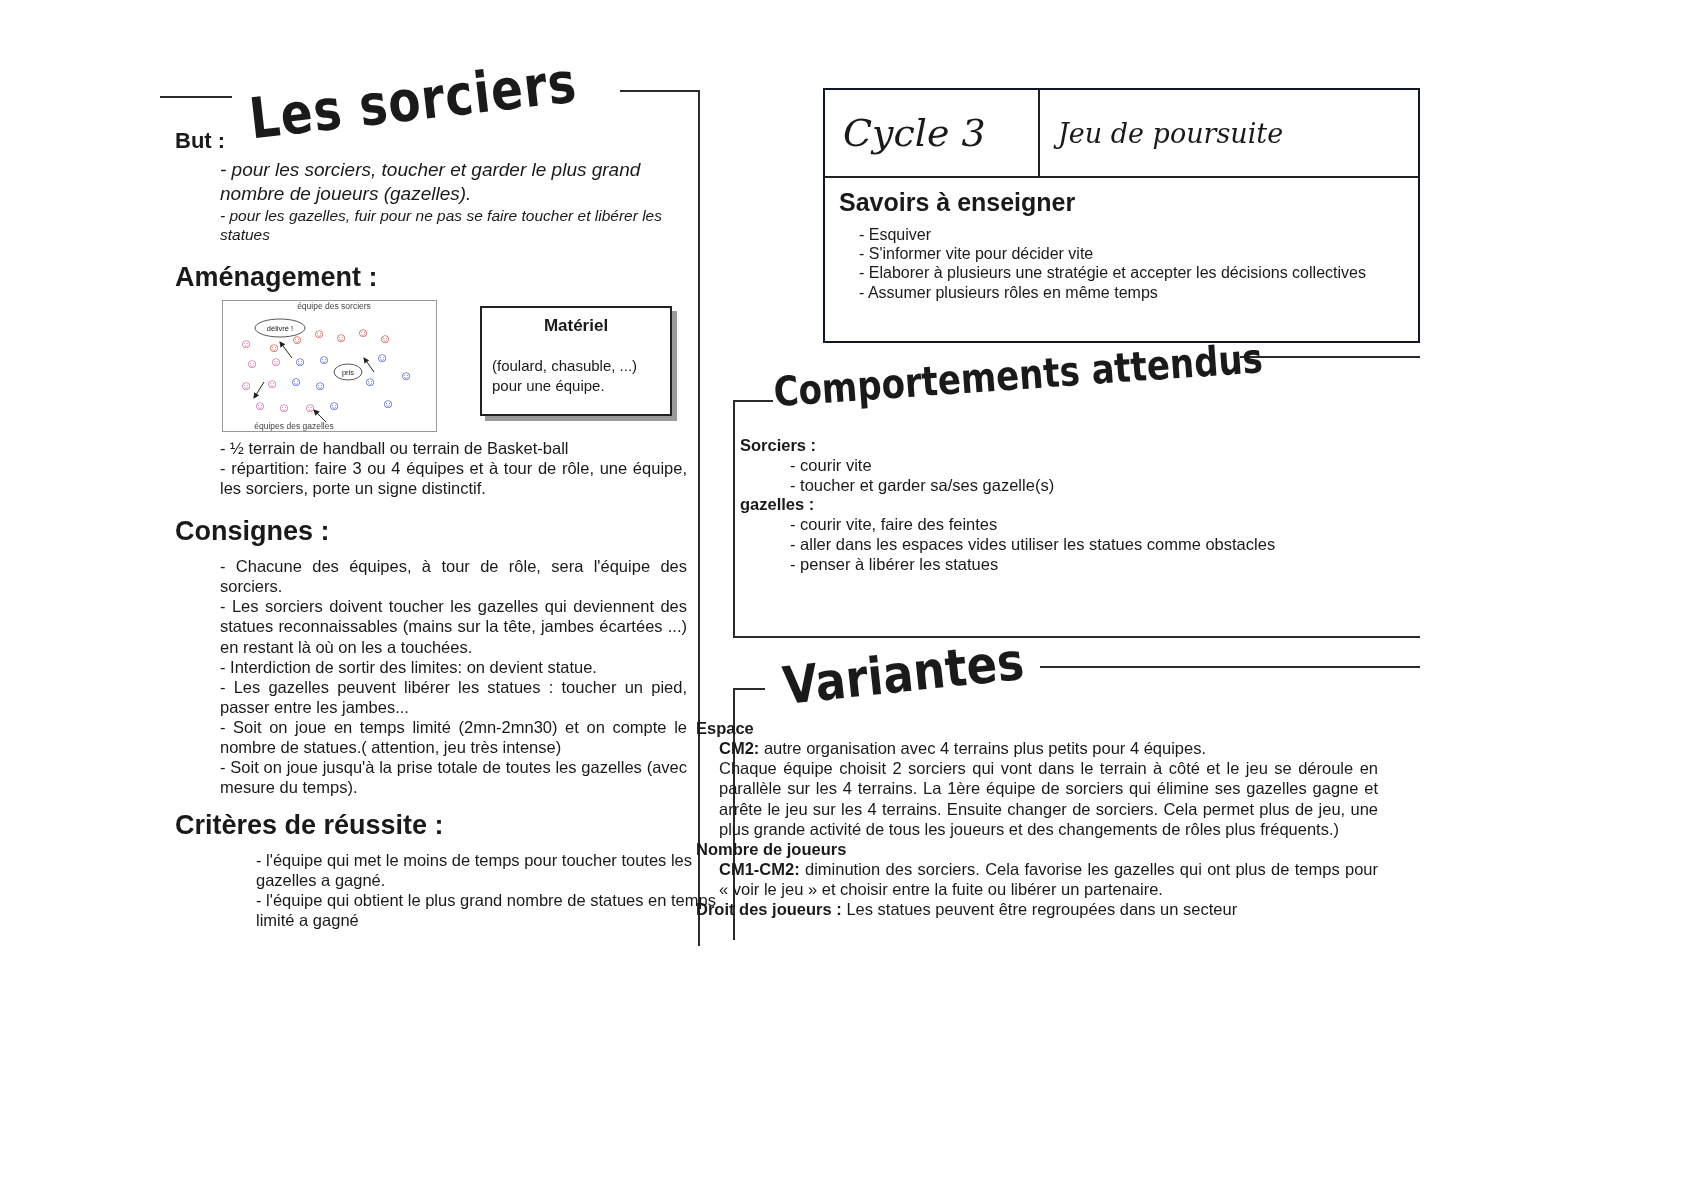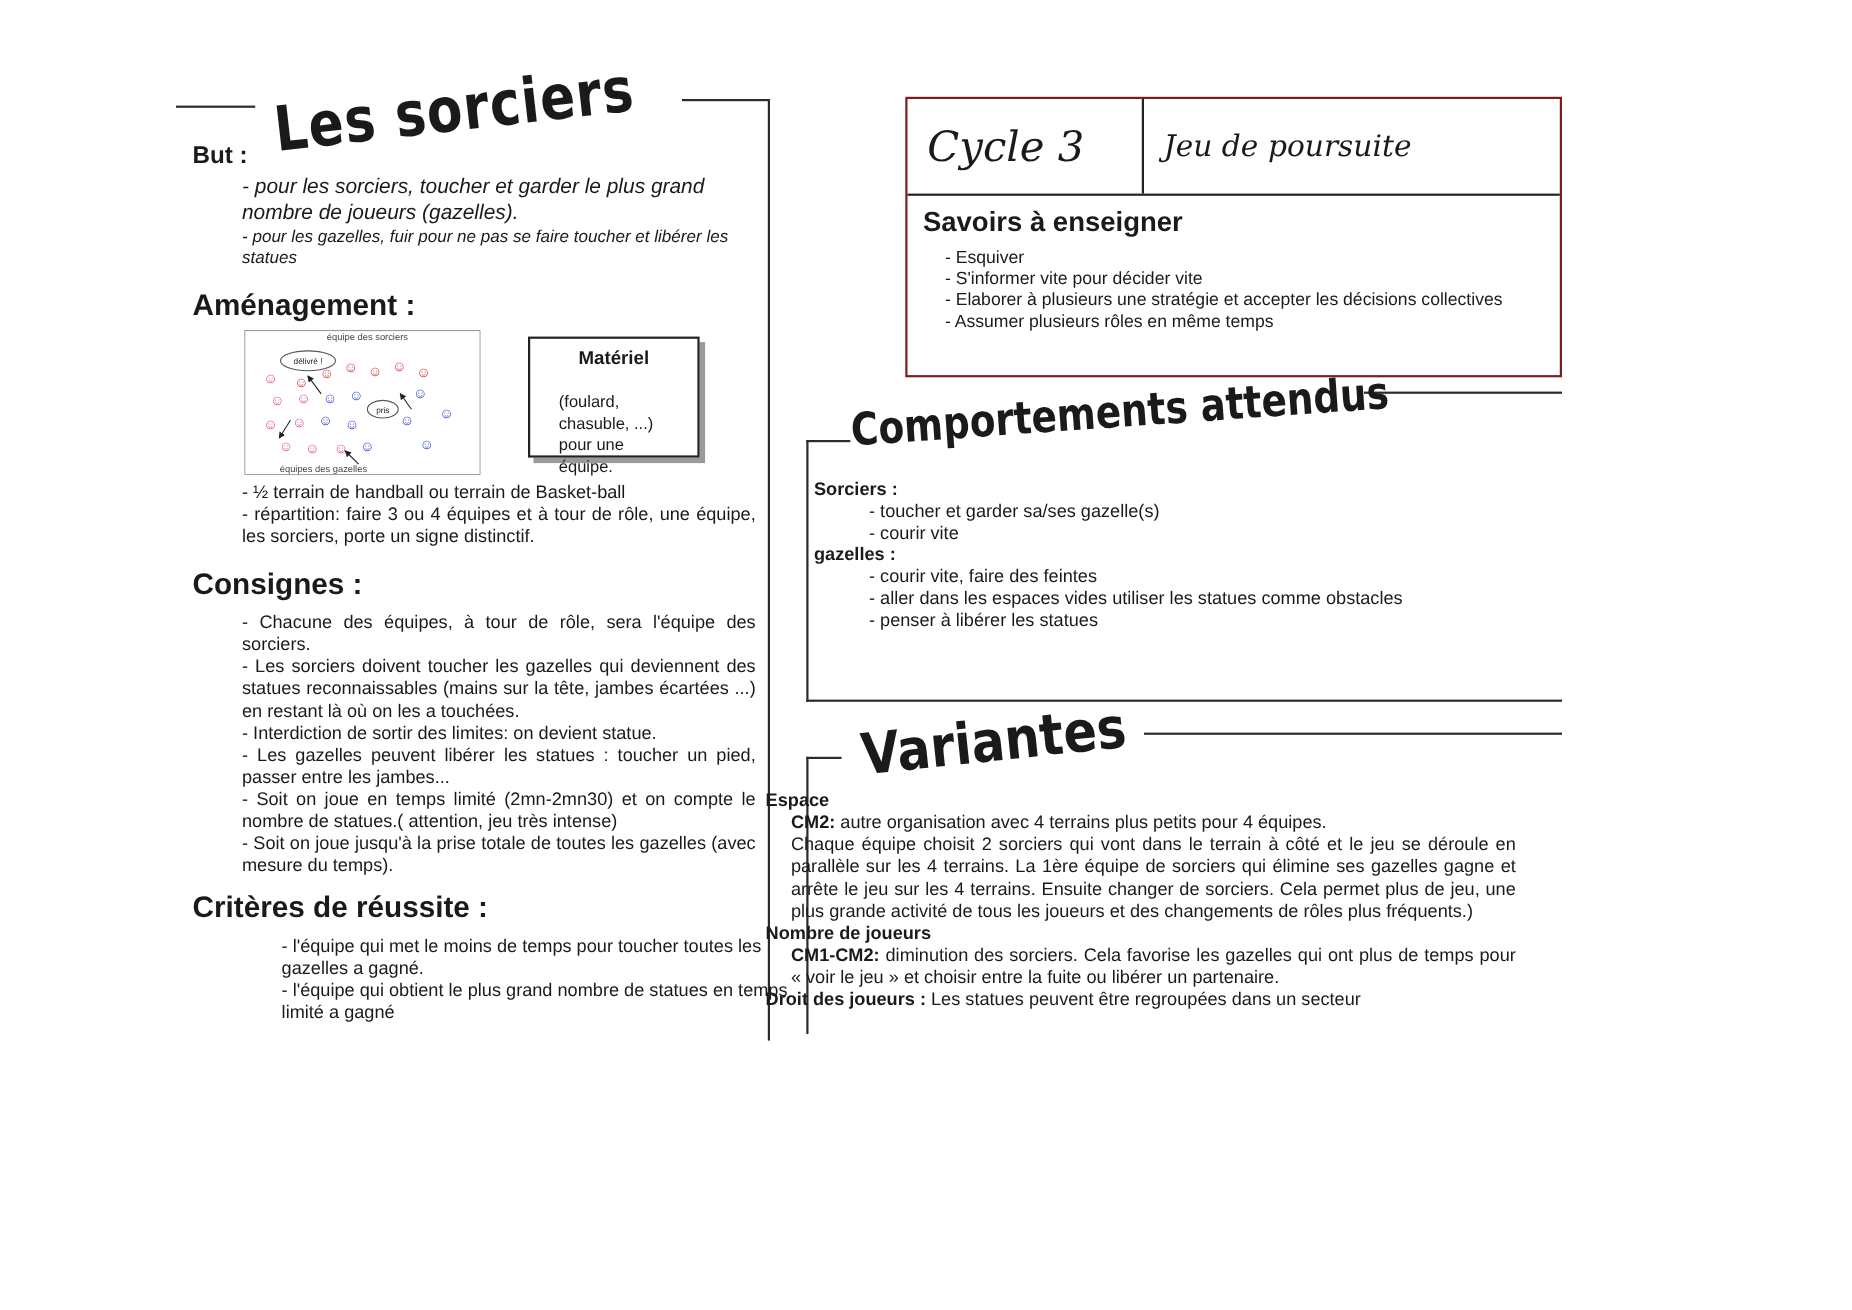--- a/index.html
+++ b/index.html
@@ -29,32 +29,32 @@
   .doc-h2 { position:absolute; font-size:27px; font-weight:bold; font-family:"Liberation Sans",sans-serif; }
   .h-amenagement { left:175px; top:262px; }
   .h-consignes   { left:175px; top:516px; }
   .h-criteres    { left:175px; top:810px; }
 
   .diagram { left:222px; top:300px; }
   .dlabel { font-size:8.5px; fill:#444; }
   .bubble-text { font-size:7.5px; fill:#222; }
 
   .materiel-box {
-    left:480px; top:306px; width:156px; height:110px; background:#fff;
-    border:2px solid #222; box-shadow:5px 5px 0 #9a9a9a; padding:8px 26px;
+    left:480px; top:306px; width:192px; height:110px; background:#fff;
+    border:2px solid #222; box-shadow:5px 5px 0 #9a9a9a; padding:8px 10px;
   }
   .materiel-title { text-align:center; font-weight:bold; font-size:17px; margin-bottom:20px; }
   .materiel-body { font-size:15px; line-height:1.3; }
 
   .amen-text { left:220px; top:438px; width:467px; font-size:16.5px; line-height:1.22; }
   .consignes-list { left:220px; top:556px; width:467px; font-size:16.5px; line-height:1.22; }
   .criteres-list { left:220px; top:850px; width:467px; font-size:16.5px; line-height:1.22;margin-left:36px; }
 
   
-  .rtable { left:823px; top:88px; width:597px; border:2px solid #7f1d1d; background:#fff; }
+  .rtable { left:823px; top:88px; width:597px; border:2px solid #0f172a; background:#fff; }
   .rt-row { display:flex; border-bottom:2px solid #222; height:88px; }
   .rt-cell-cycle { width:215px; border-right:2px solid #222; display:flex; align-items:center; padding-left:18px; }
   .rt-cell-jeu { flex:1; display:flex; align-items:center; padding-left:18px; }
   .script { font-family:"DejaVu Serif", serif; font-style:italic; }
   .script-lg { font-size:38px; }
   .script-md { font-size:27px; }
   .rt-body { padding:10px 14px 12px 14px; min-height:163px; }
   .rt-body h2 { font-size:25px; font-weight:bold; margin-bottom:8px; }
   .savoirs-list { padding-left:20px; width:540px; font-size:16px; line-height:1.2; }
 
@@ -193,22 +193,22 @@
   <div class="h-line" style="left:733px;top:400px;width:40px;"></div>
   <div class="h-line" style="left:1240px;top:356px;width:180px;"></div>
   <div class="v-line" style="left:733px;top:400px;height:238px;"></div>
   <div class="h-line" style="left:733px;top:636px;width:687px;"></div>
 
   <div class="abs t-comportements">Comportements attendus</div>
 
   <div class="abs compo-content">
     <p class="blabel">Sorciers :</p>
     <div class="ind">
+      <p>- courir vite</p>
       <p>- toucher et garder sa/ses gazelle(s)</p>
-      <p>- courir vite</p>
     </div>
     <p class="blabel gap-top">gazelles :</p>
     <div class="ind">
       <p>- courir vite, faire des feintes</p>
       <p>- aller dans les espaces vides utiliser les statues comme obstacles</p>
       <p>- penser à libérer les statues</p>
     </div>
   </div>
 
   <div class="h-line" style="left:1040px;top:666px;width:380px;"></div>

